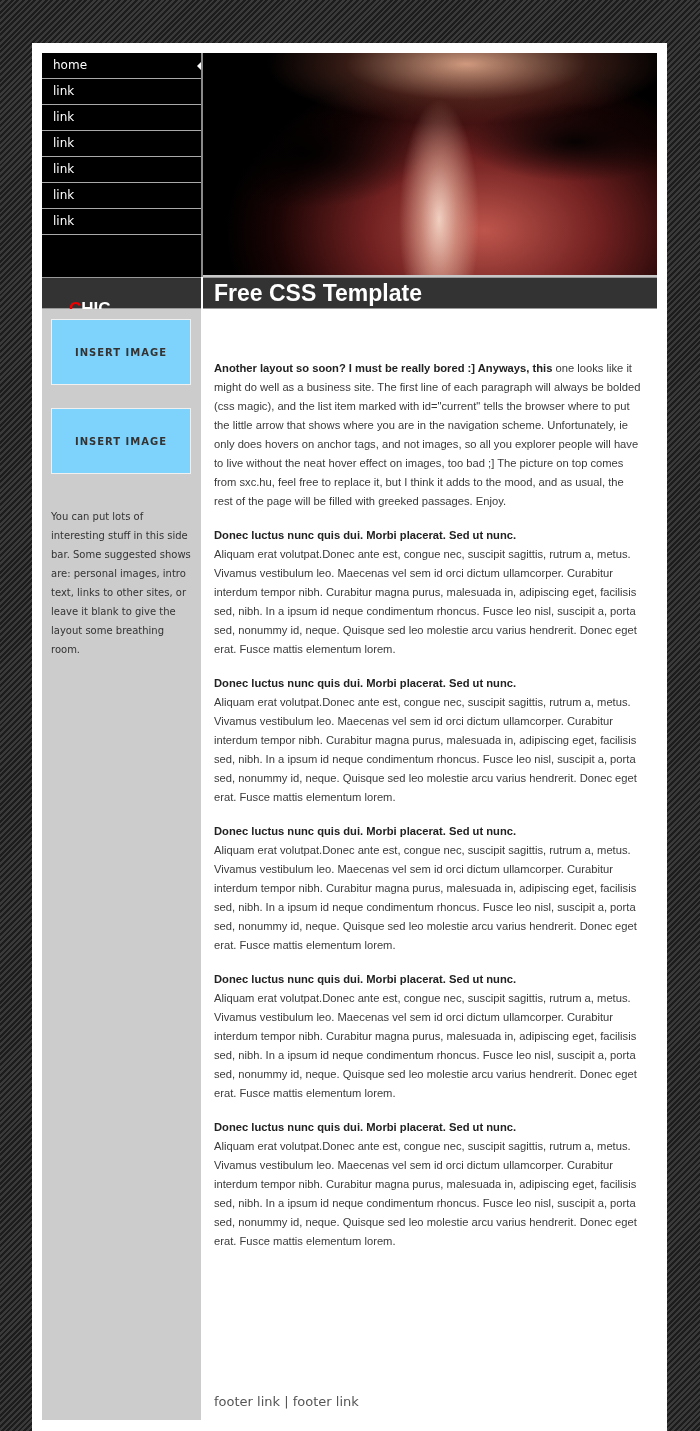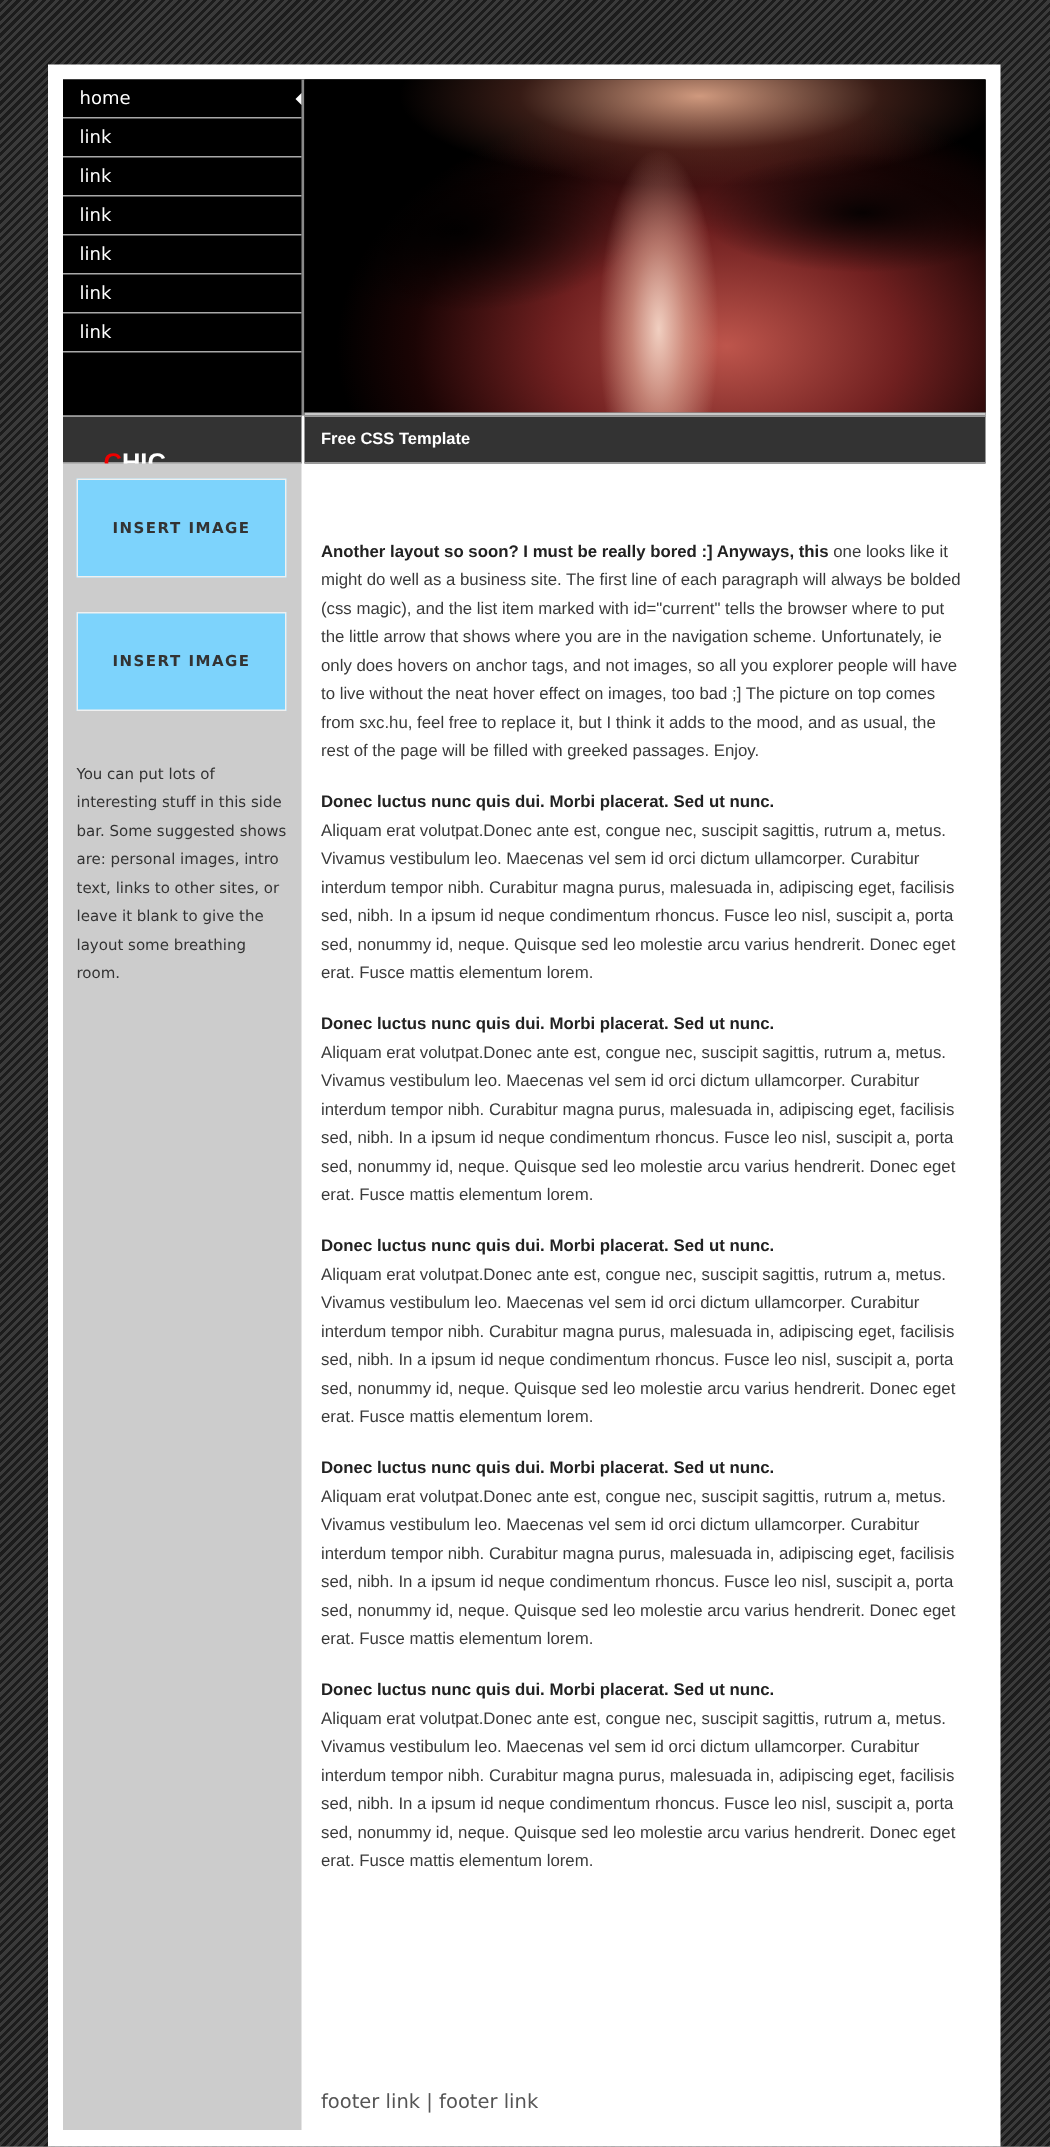--- a/index.html
+++ b/index.html
@@ -58,21 +58,21 @@
   #logo {
     font-family:"Liberation Sans", sans-serif; font-weight:bold; font-size:17px;
     color:#fff; line-height:30px; padding-left:11px; margin:16px;
   }
   #logo .c { color:#e00; text-decoration:underline; }
   #title-bar {
     position:absolute; left:161px; top:0; width:454px; height:30px;
     background:#333; border-top:1px solid #999; border-bottom:1px solid #999;
   }
   #title {
-    font-family:"Liberation Sans", sans-serif; font-weight:bold; font-size:11px;
+    font-family:"Liberation Sans", sans-serif; font-weight:bold; font-size:23px;
     color:#fff; line-height:30px; padding-left:11px; margin:0;
   }
   
   #cols { position:relative; }
   #sidebar {
     position:absolute; left:0; top:0; width:159px; height:1111px; background:#cccccc;
   }
   .imgbox {
     position:absolute; left:9px; width:138px; height:64px;
     background:#7dd3fc; border:1.5px solid #f0f0f0;

